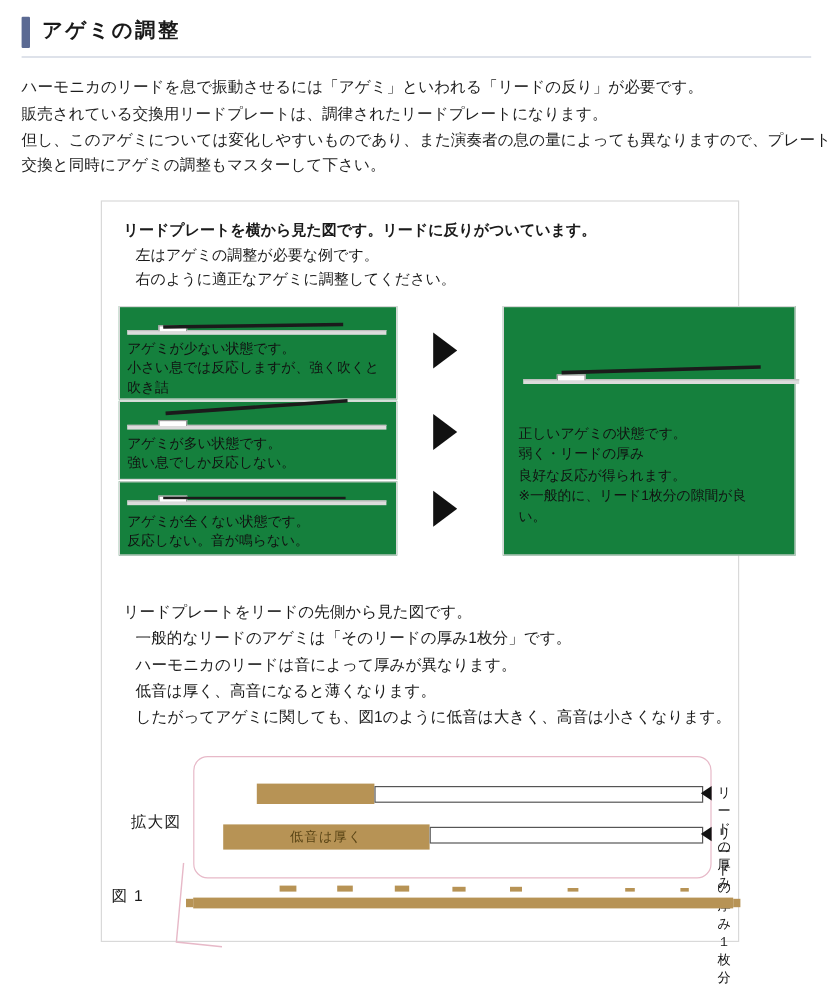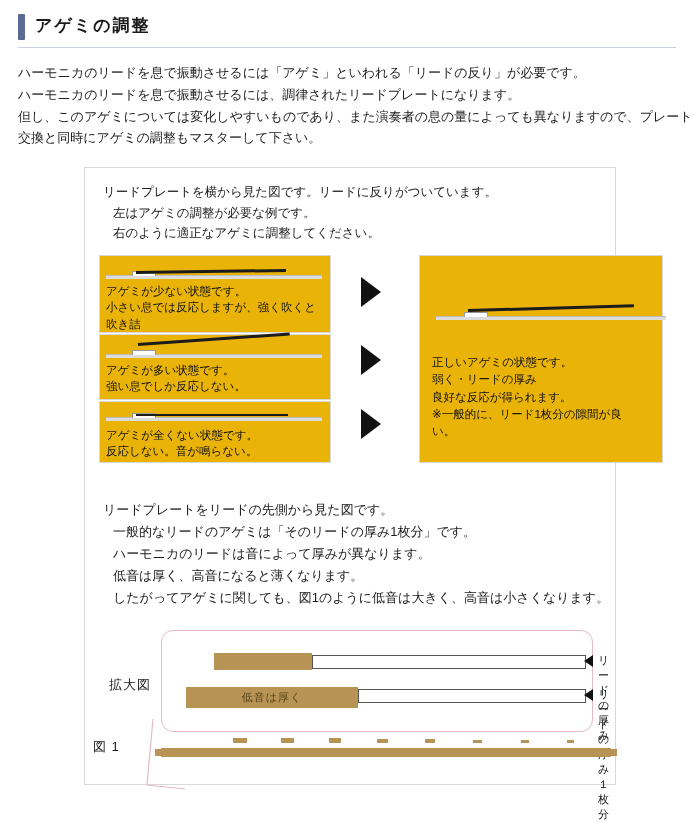--- a/index.html
+++ b/index.html
@@ -45,35 +45,35 @@
     height:618px;
     box-sizing:border-box;
     background:#fff;
   }
 
   .lines-top{
     padding:14px 0 0 14px;
     line-height:1.62;
     font-size:12.5px;
   }
-  .lines-top .l1{margin-left:4px;}
+  .lines-top .l1{margin-left:4px;font-weight:bold;}
   .lines-top .l2{margin-left:14px;}
   .lines-top .l3{margin-left:14px;}
 
   
   .compare{
     position:relative;
     margin:12px 0 0 14px;
     width:592px;height:230px;
   }
   .panel{
     position:absolute;
     border:1px solid #d7d7d7;
     box-sizing:border-box;
-    background:#eab308;
+    background:#15803d;
   }
   .p-left{left:0;width:232px;}
   .p1{top:0;height:78px;}
   .p2{top:79px;height:66px;}
   .p3{top:146px;height:62px;padding-left:20px;}
   .p-right{left:320px;top:0;width:244px;height:208px;}
 
   .panel .cap{
     position:absolute;left:6px;right:4px;
     font-size:11.5px;line-height:1.42;color:#111;
@@ -162,21 +162,21 @@
 <div class="page">
 
   <div class="header">
     <div class="bar"></div>
     <div class="title">アゲミの調整</div>
   </div>
   <div class="header-rule"></div>
 
   <div class="intro">
     <div>ハーモニカのリードを息で振動させるには「アゲミ」といわれる「リードの反り」が必要です。</div>
-    <div>ハーモニカのリードを息で振動させるには、調律されたリードプレートになります。</div>
+    <div>販売されている交換用リードプレートは、調律されたリードプレートになります。</div>
     <div>但し、このアゲミについては変化しやすいものであり、また演奏者の息の量によっても異なりますので、プレート</div>
     <div>交換と同時にアゲミの調整もマスターして下さい。</div>
   </div>
 
   <div class="mainbox">
 
     <div class="lines-top">
       <div class="l1">リードプレートを横から見た図です。リードに反りがついています。</div>
       <div class="l2">左はアゲミの調整が必要な例です。</div>
       <div class="l3">右のように適正なアゲミに調整してください。</div>

